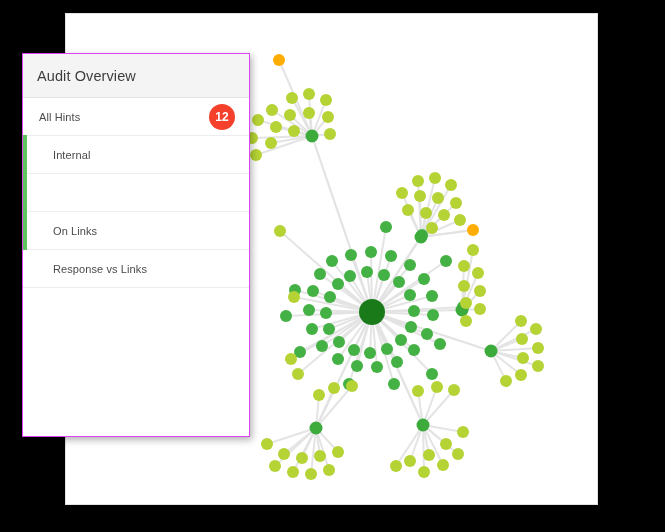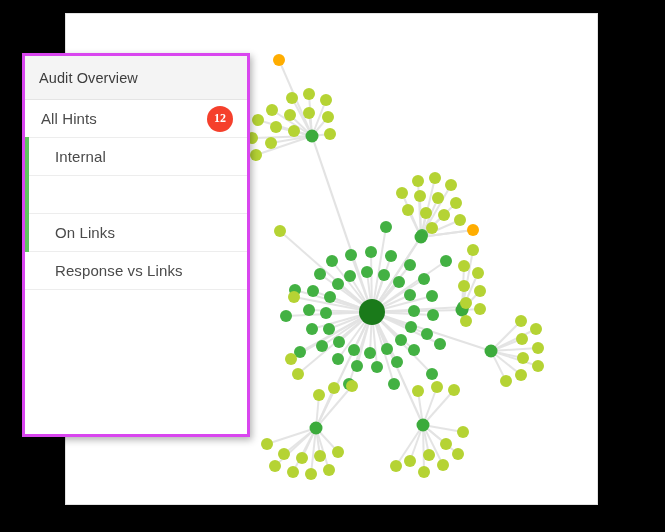--- a/index.html
+++ b/index.html
@@ -39,21 +39,21 @@
   }
 
   
   #audit-panel {
     position: absolute;
     left: 22px;
     top: 53px;
     width: 228px;
     height: 384px;
     background: #ffffff;
-    border: 3px solid #d946ef;
+    border: 1px solid #d946ef;
     box-sizing: border-box;
     box-shadow: 2px 3px 7px rgba(0,0,0,0.30);
     overflow: hidden;
   }
 
   #audit-header {
     height: 44px;
     background: #f4f4f4;
     border-bottom: 1px solid #e4e4e4;
     display: flex;
@@ -89,21 +89,21 @@
     left: 0;
     top: -1px;
     bottom: -1px;
     width: 4px;
     background: transparent;
   }
   .menu-item.has-accent .accent {
     background: #5fc45f;
   }
   .menu-item .label {
-    font-size: 15px;
+    font-size: 11px;
     color: #4a4a4a;
     letter-spacing: 0.1px;
   }
   .menu-item.level-0 .label { padding-left: 16px; }
   .menu-item.level-1 .label { padding-left: 30px; }
 
   .badge {
     position: absolute;
     right: 14px;
     top: 50%;
@@ -384,21 +384,21 @@
 <div id="audit-panel">
 
   <div id="audit-header">
     <span class="title">Audit Overview</span>
   </div>
 
   <ul class="menu-list" id="menu-list">
       <li class="menu-item level-0">
         <span class="accent"></span>
         <span class="label">All Hints</span>
-        <span class="badge" style="background: rgb(245, 64, 44); font-family: Liberation Serif, serif;">12</span>
+        <span class="badge" style="background: rgb(245, 64, 44);">12</span>
       </li>
       <li class="menu-item level-1 has-accent">
         <span class="accent" style="background: rgb(95, 196, 95);"></span>
         <span class="label">Internal</span>
       </li>
       <li class="menu-item level-1 has-accent">
         <span class="accent" style="background: rgb(95, 196, 95);"></span>
       </li>
       <li class="menu-item level-1 has-accent">
         <span class="accent" style="background: rgb(95, 196, 95);"></span>

